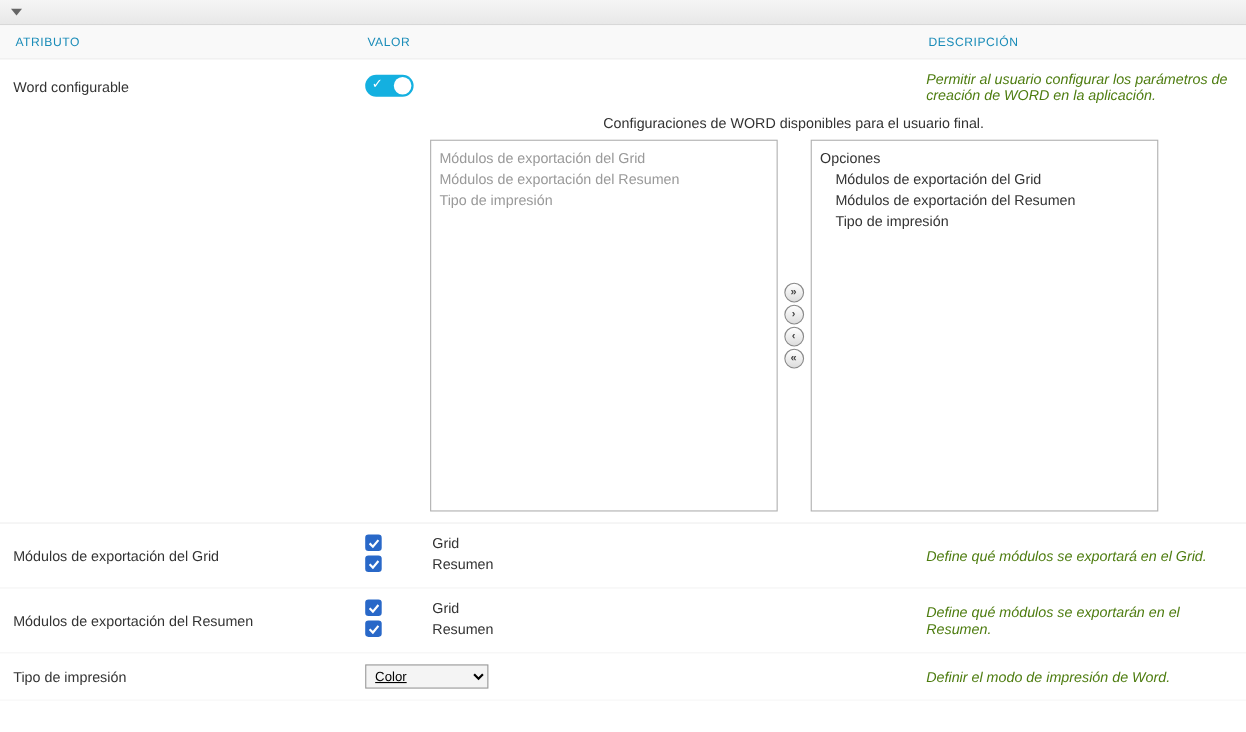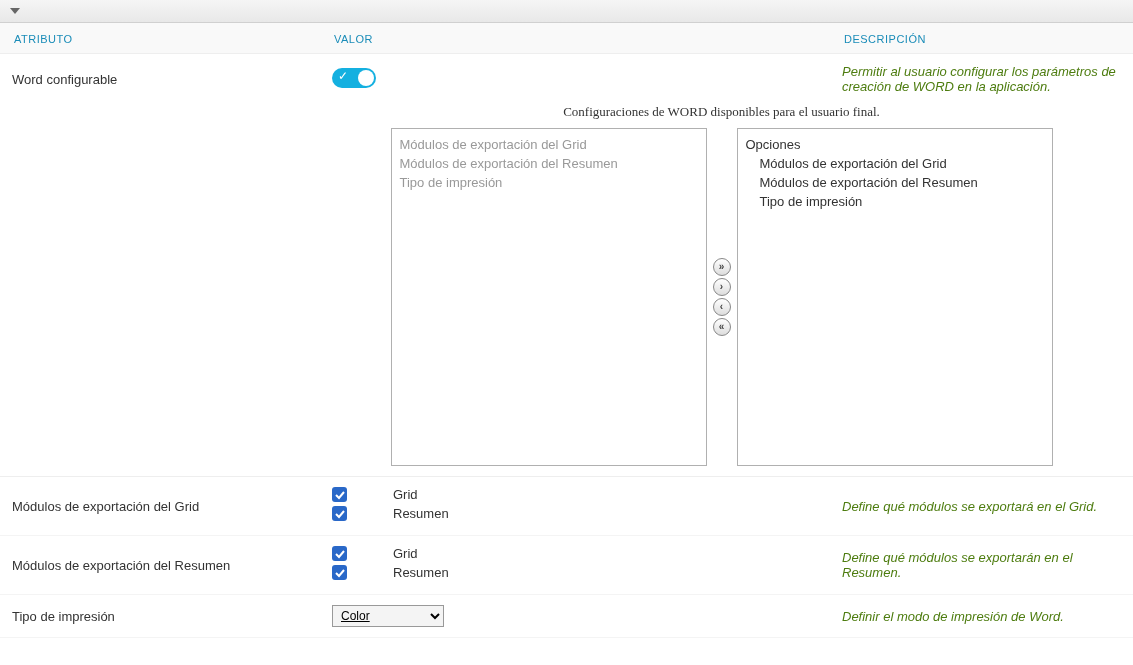--- a/index.html
+++ b/index.html
@@ -91,21 +91,20 @@
     .dual-list-wrapper {
       display: flex;
       flex-direction: column;
       align-items: center;
       margin-top: 6px;
     }
     .dual-list-title {
       font-size: 13px;
       color: #333;
       margin-bottom: 8px;
-      font-family: Liberation Serif, serif;
     }
     .dual-list {
       display: flex;
       align-items: center;
       gap: 6px;
       justify-content: center;
     }
     .listbox {
       width: 316px;
       height: 338px;

